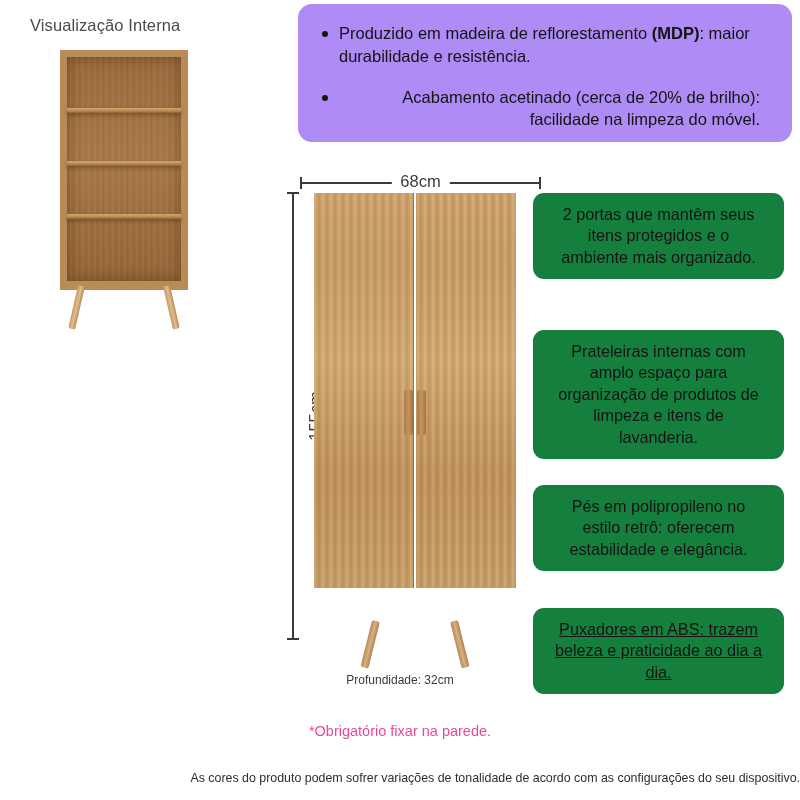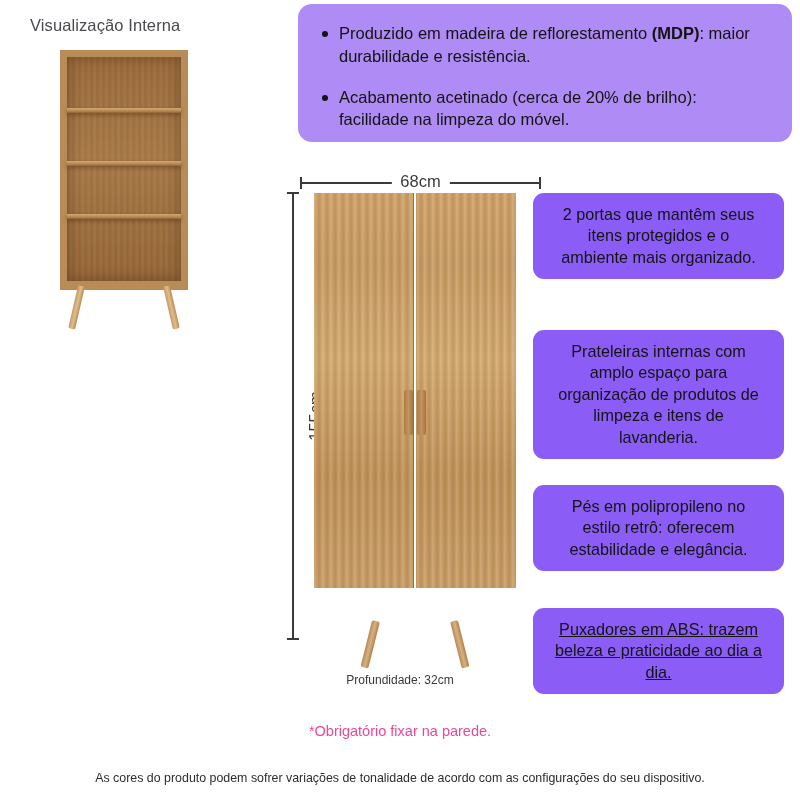--- a/index.html
+++ b/index.html
@@ -82,21 +82,21 @@
     background: #ae8bf5;
     border-radius: 14px;
     box-sizing: border-box;
     padding: 18px 32px 10px 22px;
   }
   .bullet-row {
     display: flex;
     align-items: flex-start;
     margin-bottom: 18px;
   }
-  .bullet-row:last-child { margin-bottom: 0; }
+  .bullet-row:last-child { margin-bottom: 0; text-align: right; }
   .bullet-dot {
     width: 6px;
     height: 6px;
     border-radius: 50%;
     background: #141414;
     margin: 9px 11px 0 2px;
     flex: 0 0 auto;
   }
   .bullet-text {
     font-size: 16.5px;
@@ -229,21 +229,21 @@
     border-radius: 2px;
   }
   .prod-leg.pl { left: 58px;  transform: rotate(14deg);  transform-origin: top center; }
   .prod-leg.pr { right: 58px; transform: rotate(-14deg); transform-origin: top center; }
 
   
   .feature-card {
     position: absolute;
     left: 533px;
     width: 251px;
-    background: #8b5cf6;
+    background: #15803d;
     border-radius: 11px;
     box-sizing: border-box;
     padding: 11px 22px;
     text-align: center;
     font-size: 16.2px;
     line-height: 1.32;
     color: #141414;
   }
   #feature-card-0 { top: 193px; }
   #feature-card-1 { top: 330px; text-align: center; }
@@ -268,21 +268,21 @@
     width: 800px;
     text-align: center;
     font-size: 14.5px;
     color: #ec4899;
   }
   #color-disclaimer {
     position: absolute;
     left: 0;
     top: 771px;
     width: 800px;
-    text-align: center;
+    text-align: right;
     font-size: 12.4px;
     color: #2d2d2d;
   }
 </style>
 </head>
 <body>
 
 <div id="internal-view-title">Visualização Interna</div>
 
 <div id="internal-cabinet">

